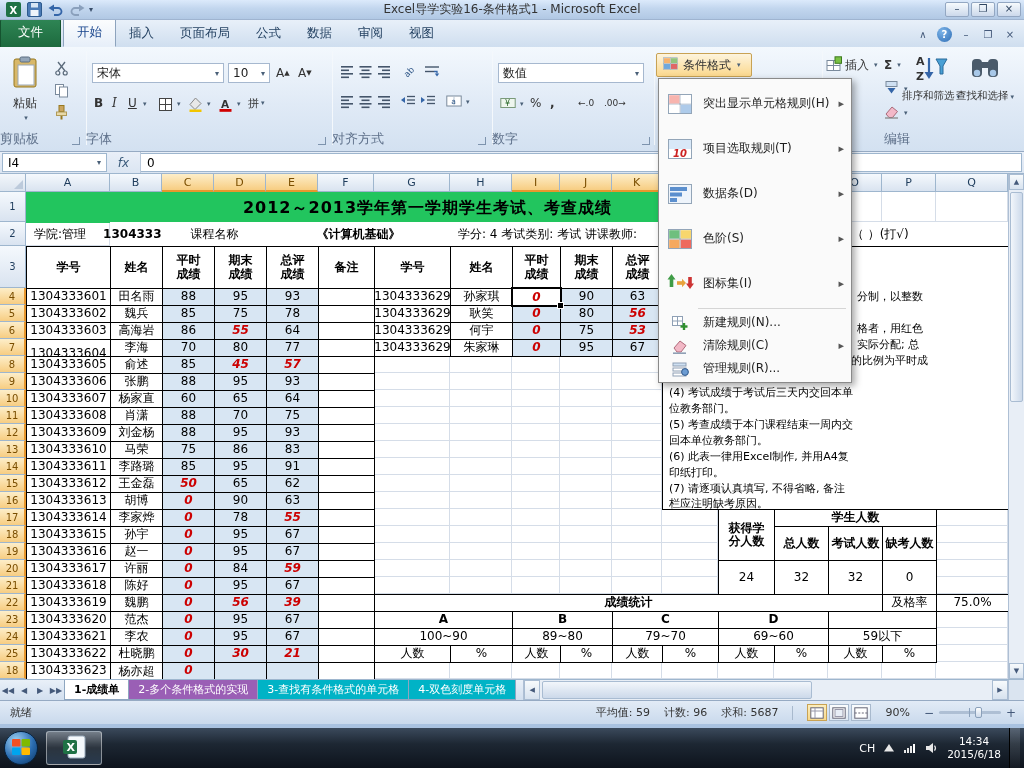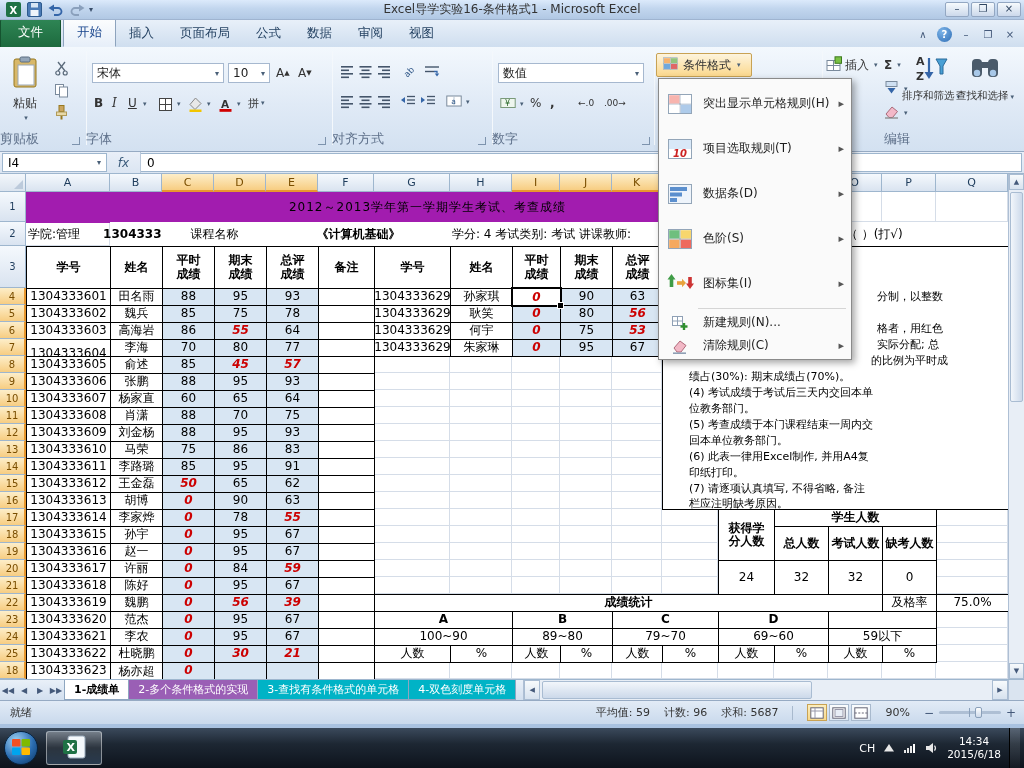--- a/index.html
+++ b/index.html
@@ -60,26 +60,26 @@
 .cells{position:absolute;left:26px;top:18px;width:984px;height:489px;background:#fff;overflow:hidden;}
 .gl{position:absolute;background:#d5dde8;}
 .gl.v{top:0;height:489px;width:1px;}
 .gl.h{left:0;width:984px;height:1px;}
 .cell{position:absolute;display:flex;align-items:center;justify-content:center;font-size:12px;color:#000;white-space:pre-line;line-height:1.12;text-align:center;}
 .cell.bdr{border:1px solid #000;background:#fff;}
 .cell.blue{background:#d8e6f3;}
 .cell.red{color:#cc0000;font-style:italic;font-weight:bold;}
 .cell.th{font-weight:bold;}
 .cell.merged{background:#fff;}
-.cell.leftpad{justify-content:flex-start;padding-left:2px;text-align:right;}
+.cell.leftpad{justify-content:flex-start;padding-left:8px;text-align:right;}
 .cell.clip{overflow:hidden;white-space:nowrap;}
 .cell.boldc{font-weight:bold;}
-.titlec{font-size:12px;font-weight:normal;background:#a21caf;letter-spacing:1px;}
+.titlec{font-size:16px;font-weight:bold;background:#22c55e;letter-spacing:1px;}
 .notes{display:block;}
-.nline{position:absolute;font-size:11px;white-space:nowrap;color:#000;padding-left:20px;}
+.nline{position:absolute;font-size:11px;white-space:nowrap;color:#000;}
 .active-cell{position:absolute;border:2px solid #000;background:#fff;display:flex;align-items:center;justify-content:center;font-size:12px;color:#cc0000;font-style:italic;font-weight:bold;z-index:3;}
 .active-cell:after{content:"";position:absolute;right:-4px;bottom:-4px;width:5px;height:5px;background:#000;border:1px solid #fff;}
 .vscroll{position:absolute;left:1008px;top:0;width:16px;height:505px;background:#e8eef6;border-left:1px solid #aebfd4;display:flex;flex-direction:column;}
 .sbtn{height:16px;background:linear-gradient(#f7fafc,#d7e2ef);border:1px solid #a9bcd2;font-size:7px;color:#44597a;display:flex;align-items:center;justify-content:center;}
 .vthumb{margin:2px 1px;height:210px;background:linear-gradient(90deg,#f2f6fb,#ccd9ea);border:1px solid #a9bcd2;border-radius:2px;}
 .vspace{flex:1;}
 
 
 .tabstrip{position:absolute;top:679px;left:0;width:1024px;height:21px;background:linear-gradient(#e9f0f8,#d2dfef);border-top:1px solid #9eb6ce;display:flex;align-items:stretch;font-size:11px;z-index:2;}
 .tnav{width:16px;display:flex;align-items:center;justify-content:center;font-size:8px;color:#44597a;}
@@ -967,16 +967,27 @@
         <div class="cf-item small">
           <span class="cf-ic">
             <svg width="18" height="18" viewBox="0 0 18 18" xmlns="http://www.w3.org/2000/svg">
               <polygon points="3,11 9,4 15,8.5 10,15 6,15" fill="#f2b8c6" stroke="#b06a7a"></polygon>
               <rect x="2" y="15.4" width="13" height="1.6" fill="#8fa0b5"></rect>
             </svg>
           </span>
           <span class="cf-lbl">清除规则(C)</span>
           <span class="cf-arrow">▸</span>
         </div>
+        <div class="cf-item small">
+          <span class="cf-ic">
+            <svg width="18" height="18" viewBox="0 0 18 18" xmlns="http://www.w3.org/2000/svg">
+              <rect x="2" y="3" width="13" height="3" fill="#cfe0f2" stroke="#8fa0b5"></rect>
+              <rect x="2" y="8" width="13" height="3" fill="#fff" stroke="#8fa0b5"></rect>
+              <rect x="2" y="13" width="13" height="3" fill="#fff" stroke="#8fa0b5"></rect>
+              <circle cx="14" cy="12" r="3.4" fill="#6b9bd2" stroke="#31598c"></circle>
+            </svg>
+          </span>
+          <span class="cf-lbl">管理规则(R)...</span>
+        </div>
       </div>
   </div>
 
 </div>
 
 </body></html>

